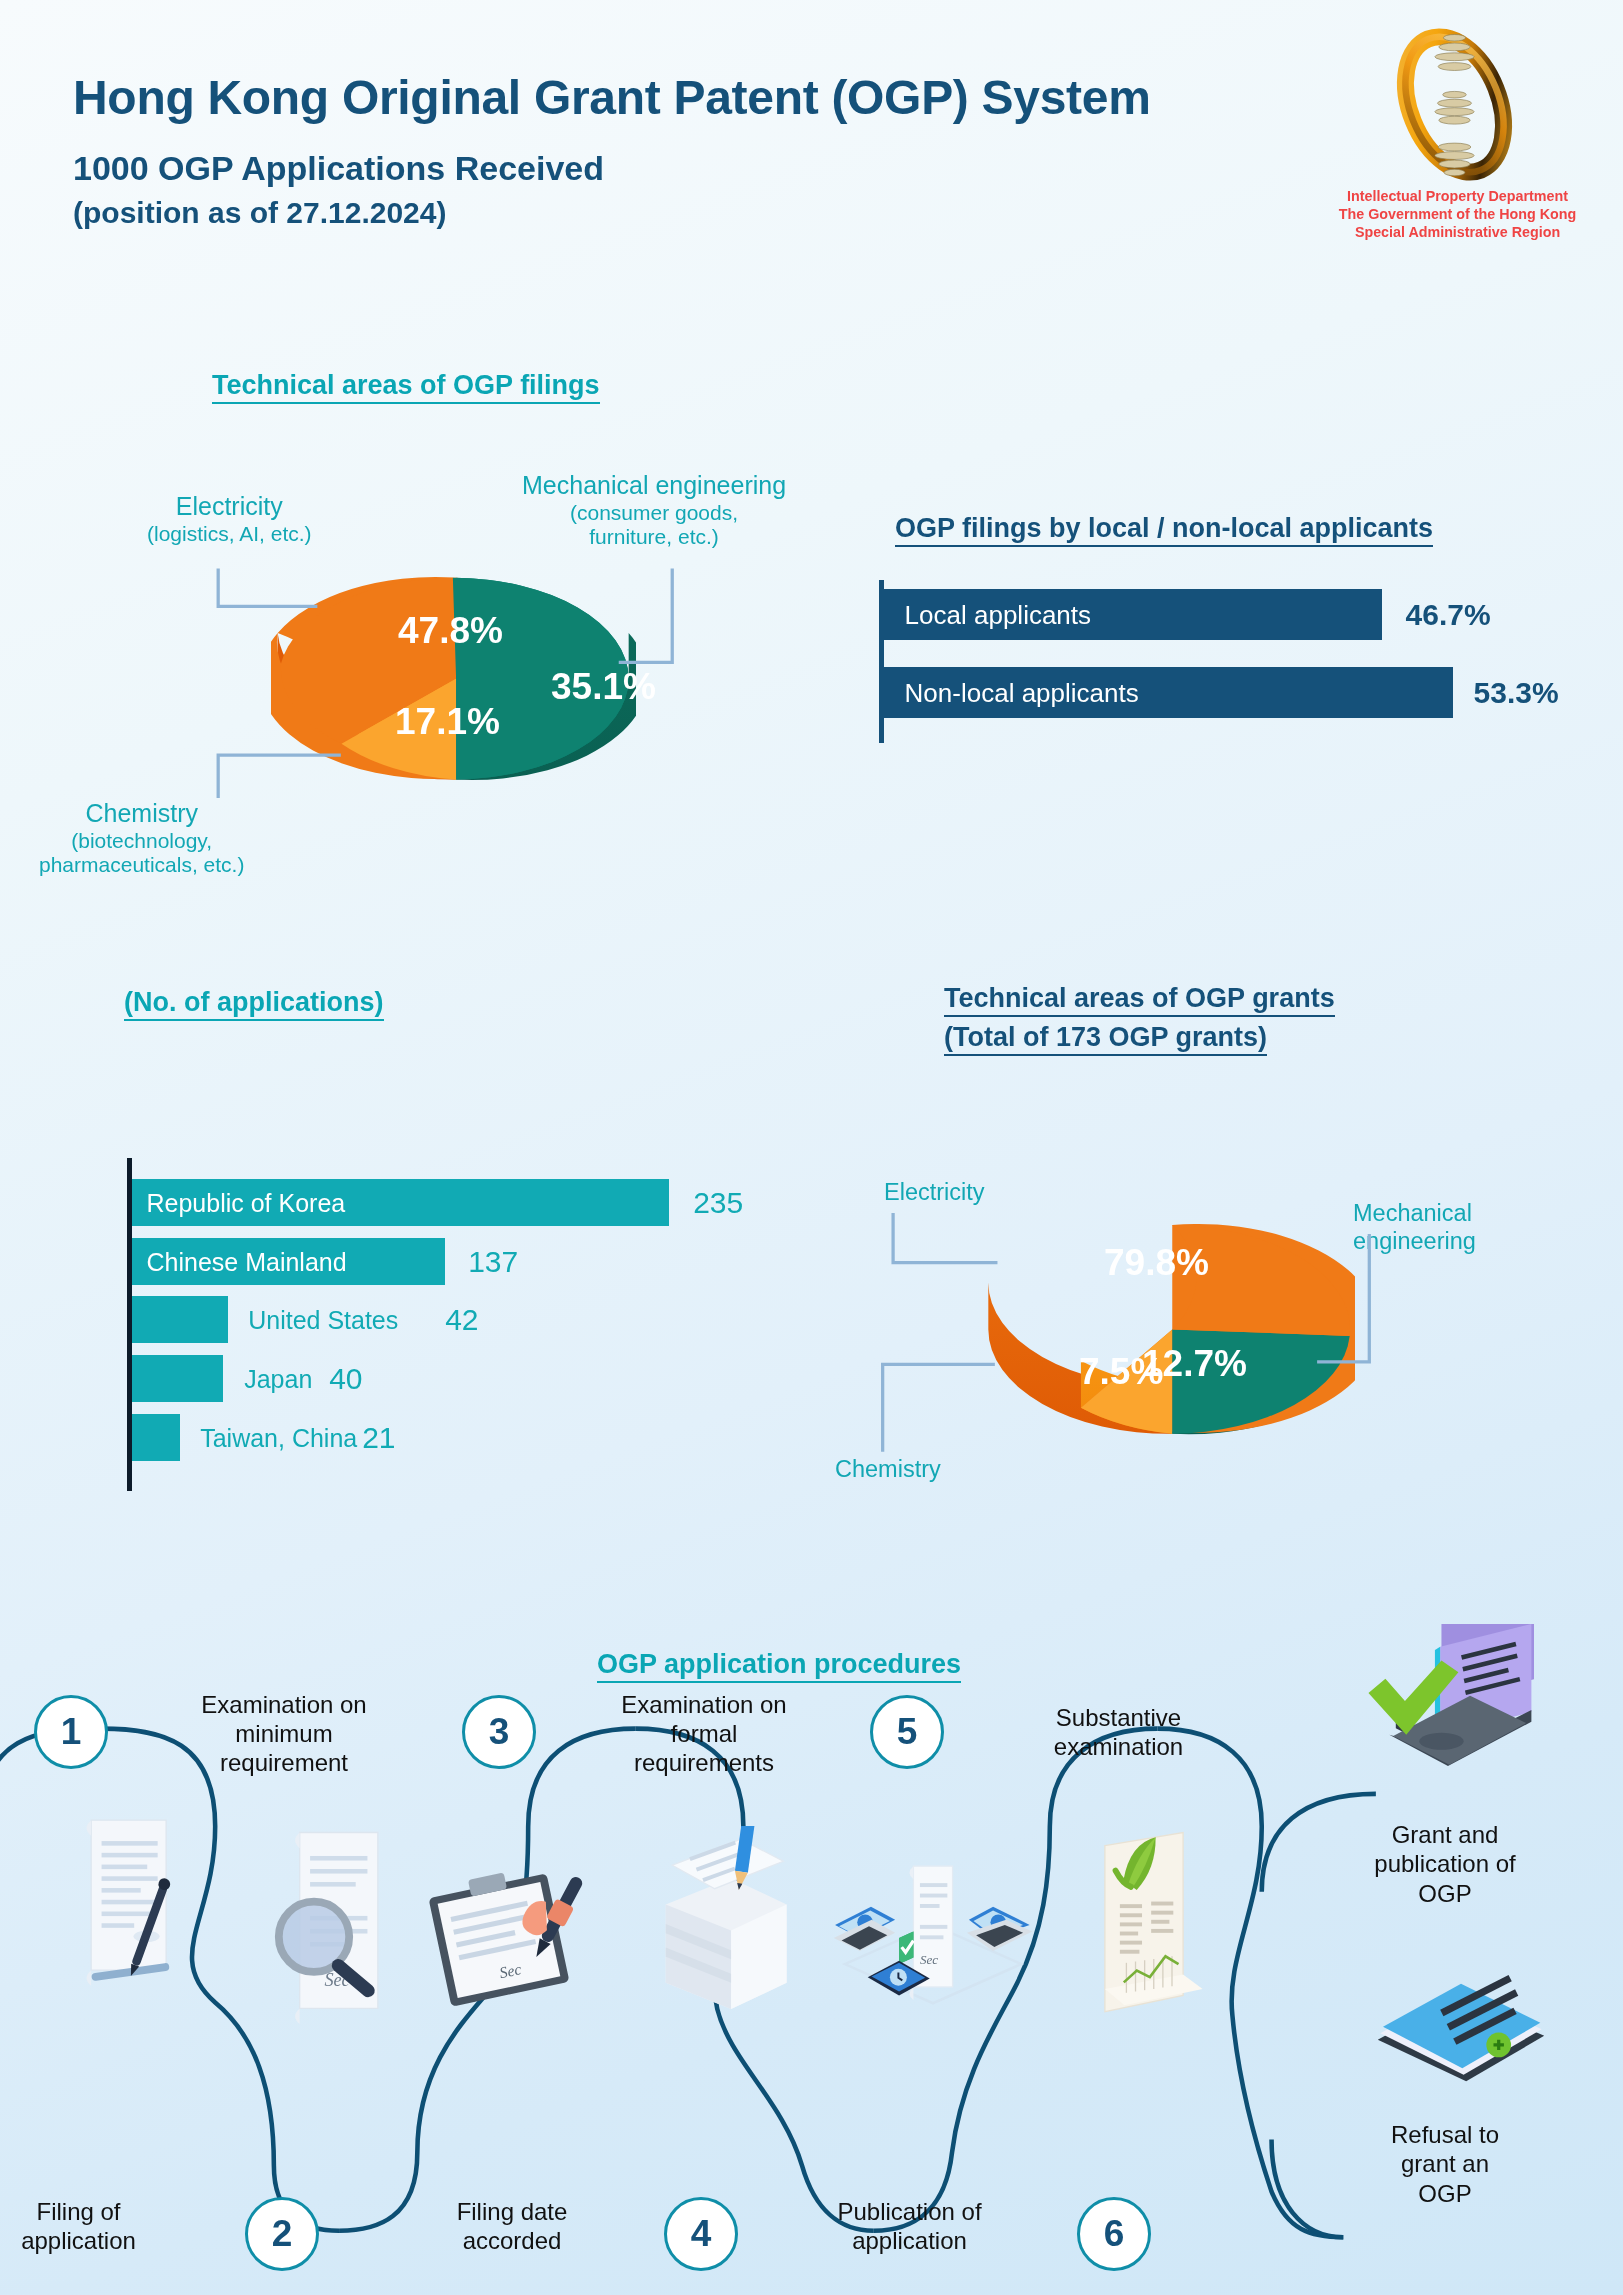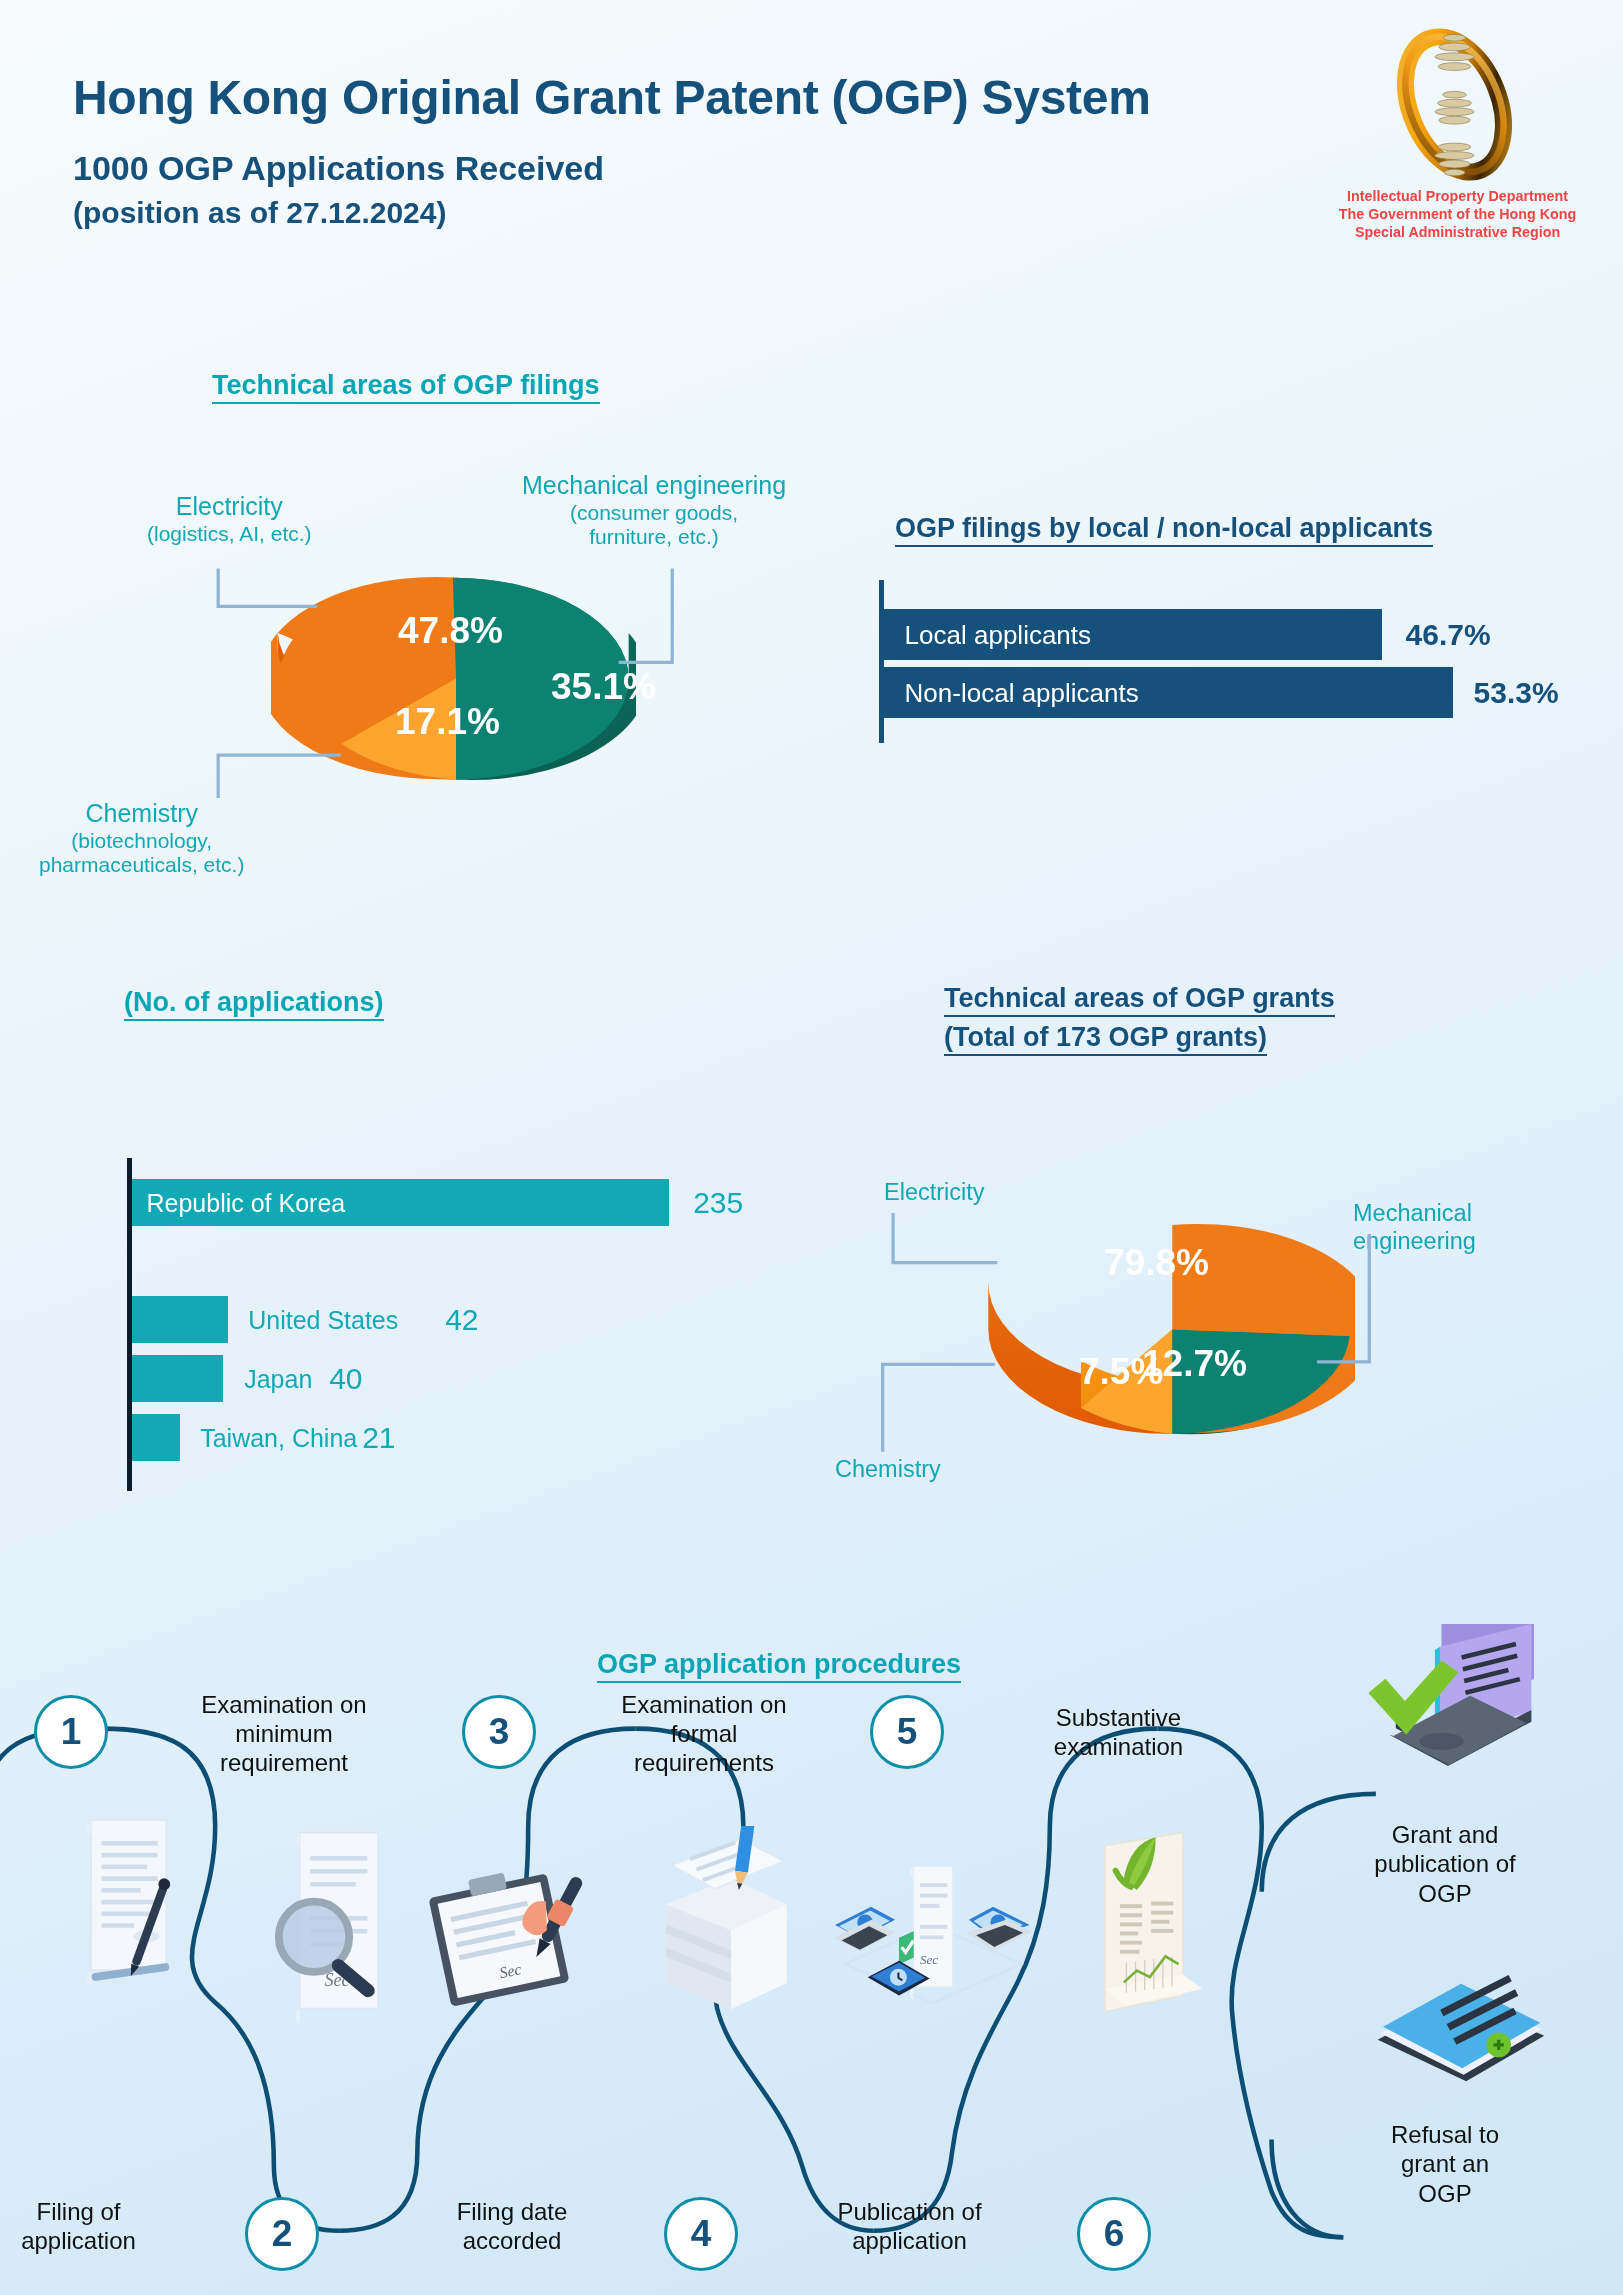--- a/index.html
+++ b/index.html
@@ -202,21 +202,21 @@
   </g>
 </svg>
 
 <div class="pct" style="left:398px;top:610px;font-size:37px">47.8%</div>
 <div class="pct" style="left:551px;top:666px;font-size:37px">35.1%</div>
 <div class="pct" style="left:395px;top:701px;font-size:37px">17.1%</div>
 
 <div class="abs" id="localbar">
   <div class="lb-axis"></div>
 
-  <div class="lb-row" style="top:29px;width:704px">
+  <div class="lb-row" style="top:9px;width:704px">
     <div class="lb-bar" style="width:498px"></div>
     <div class="lb-name">Local applicants</div>
     <div class="lb-val" style="left:522px">46.7%</div>
   </div>
 
   <div class="lb-row" style="top:87px;width:704px">
     <div class="lb-bar" style="width:569px"></div>
     <div class="lb-name">Non-local applicants</div>
     <div class="lb-val" style="left:590px">53.3%</div>
   </div>
@@ -224,20 +224,25 @@
 
 <div class="abs" id="top5">
   <div class="t5-axis"></div>
 
   <div class="t5-row" style="top:21px;width:678px">
     <div class="t5-bar" style="width:537px"></div>
     <div class="t5-name-in">Republic of Korea</div>
     <div class="t5-val" style="left:561px">235</div>
   </div>
 
+  <div class="t5-row" style="top:80px;width:678px">
+    <div class="t5-bar" style="width:313px"></div>
+    <div class="t5-name-in">Chinese Mainland</div>
+    <div class="t5-val" style="left:336px">137</div>
+  </div>
 
   <div class="t5-row" style="top:138px;width:678px">
     <div class="t5-bar" style="width:96px"></div>
     <div class="t5-name-out" style="left:116px">United States</div>
     <div class="t5-val" style="left:313px">42</div>
   </div>
 
   <div class="t5-row" style="top:197px;width:678px">
     <div class="t5-bar" style="width:91px"></div>
     <div class="t5-name-out" style="left:112px">Japan</div>

